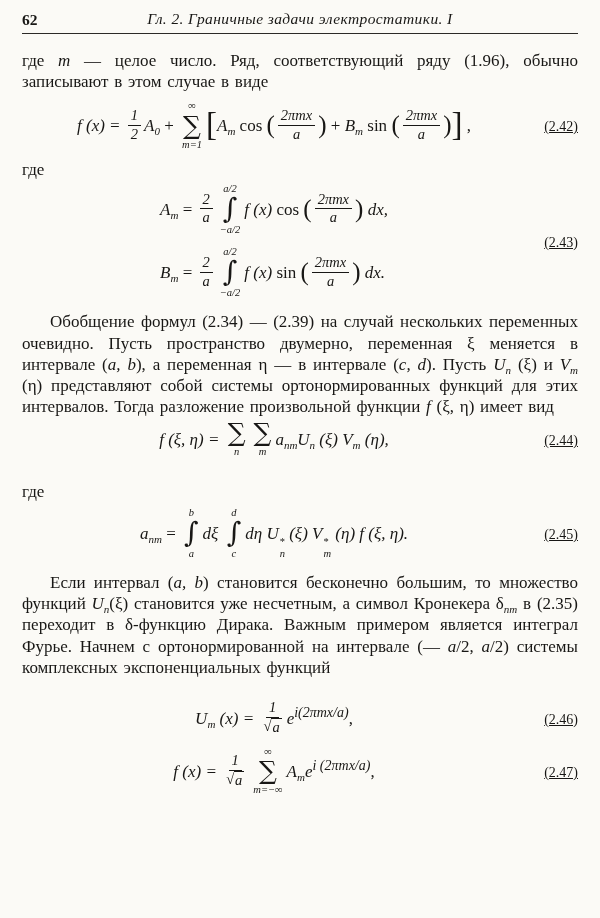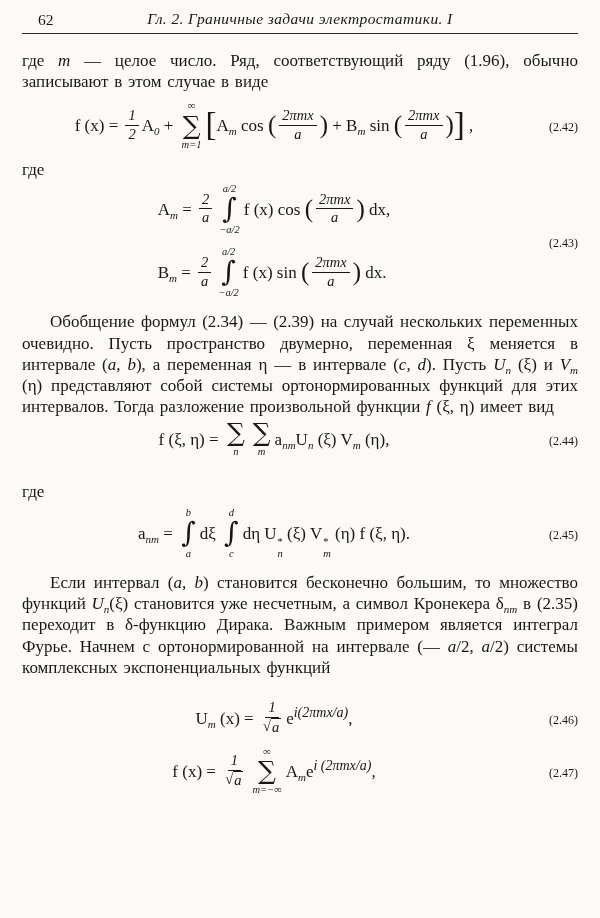--- a/index.html
+++ b/index.html
@@ -5,37 +5,37 @@
   html,body { margin:0; padding:0; }
   body {
     width:600px; height:918px; overflow:hidden;
     background:#fbfaf6; color:#181715;
     font-family:"Liberation Serif","DejaVu Serif",serif;
   }
   .page { box-sizing:border-box; width:600px; height:918px; padding:10px 22px 0 22px; }
 
   
   .pagehead { position:relative; height:23px; border-bottom:1.4px solid #2c2a27; font-size:15.5px; }
-  .pagenum { position:absolute; left:16px; top:1px; }
+  .pagenum { position:absolute; left:0; top:1px;font-weight:bold; }
   .headtitle { display:block; text-align:center; font-style:italic; letter-spacing:.4px; }
 
   
   .para { font-size:17px; line-height:21.2px; text-align:justify; margin:0; word-spacing:1.5px; }
   .para .run-i { font-style:italic; }
   .para sub { font-size:11px; font-style:italic; line-height:0; }
   .indent { text-indent:28px; }
   .mt-16 { margin-top:16px; } .mt-10 { margin-top:10px; }
   .gde { margin:5px 0 4px 0; }
 
   
   .eqrow { position:relative; text-align:center; font-size:17px; padding-right:52px; }
-  .eqnum { position:absolute; right:0; top:50%; transform:translateY(-50%); font-size:12px; font-style:normal; }
+  .eqnum { position:absolute; right:0; top:50%; transform:translateY(-50%); font-size:14px; font-style:normal;text-decoration:underline; }
   .eq { display:inline-block; white-space:nowrap; }
   .eq .mt { white-space:pre-wrap; }
-  .eq .it, .eq .msb > .it, .eq .mss > .it, .eq .msup > .it { }
+  .eq .it, .eq .msb > .it, .eq .mss > .it, .eq .msup > .it { font-style:italic; }
   .eq .up { font-style:normal; }
   .eq sub { font-size:11px; font-style:italic; }
   .eq sup { font-size:14px; font-style:italic; }
 
   .frac { display:inline-flex; flex-direction:column; align-items:center; vertical-align:middle;
           margin:0 3px; font-size:14.5px; line-height:1.22; font-style:italic; transform:translateY(-2px); }
   .frac .num { border-bottom:1px solid #181715; padding:0 3px; }
   .frac .den { padding:0 2px; display:inline-flex; align-items:flex-start; }
   .frac .rad { font-style:normal; }
   .frac .ovl { border-top:1px solid #181715; padding:0 2px 0 1px; }

